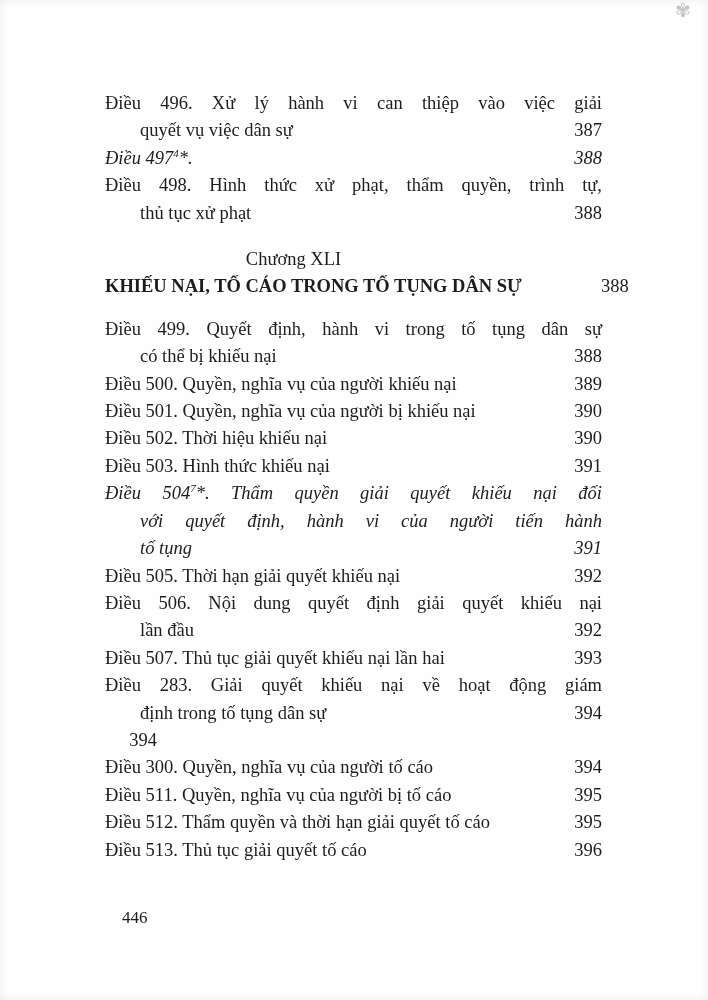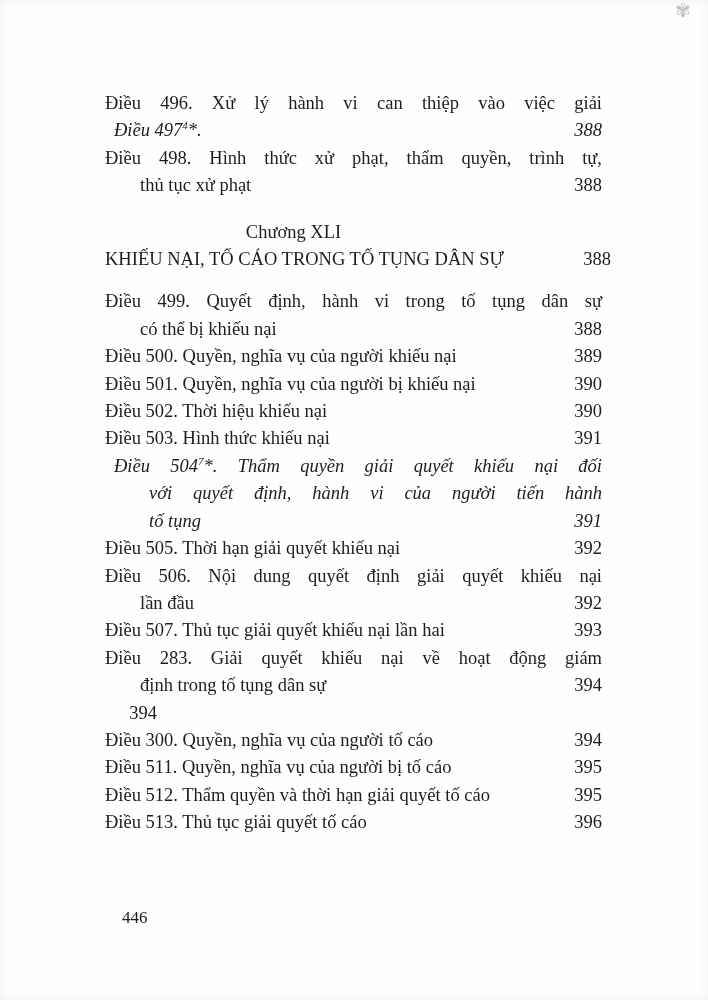--- a/index.html
+++ b/index.html
@@ -35,57 +35,62 @@
   }
   .line .text { flex: 1 1 auto; }
   .text.justify { text-align: justify; text-align-last: justify; }
   .line.indent { padding-left: 35px; }
   .pgnum {
     margin-left: 14px;
     min-width: 38px;
     text-align: right;
     flex: 0 0 auto;
   }
-  .italic { font-style: italic; margin-left: 9px; }
+  .italic { font-style: italic; }
   sup {
     font-size: 11px;
     line-height: 0;
     vertical-align: super;
   }
   .item-chapter-label {
     margin-top: 19px;
     line-height: 27.4px;
     text-align: center;
     padding-right: 120px;
   }
   .item-chapter-title .chapter-text {
     flex: 1 1 auto;
     text-align: center;
     white-space: nowrap;
     padding-right: 55px;
+    font-weight: bold;
   }
   .item-chapter-title + .item-entry { margin-top: 15px; }
   .footer-pgnum {
     position: absolute;
     left: 122px;
     top: 904px;
     font-size: 17px;
     line-height: 27px;
   }
 </style>
 </head>
 <body>
 
 <div class="page">
   <span class="ornament">✾</span>
   <div class="toc" id="toc">
       <div class="item item-entry">
         <div class="line">
           <span class="text justify">Điều 496. Xử lý hành vi can thiệp vào việc giải</span>
         </div>
+        <div class="line indent">
+          <span class="text">quyết vụ việc dân sự</span>
+          <span class="pgnum">387</span>
+        </div>
       </div>
       <div class="item item-entry italic">
         <div class="line">
           <span class="text">Điều 497<sup>4</sup>*.</span>
           <span class="pgnum">388</span>
         </div>
       </div>
       <div class="item item-entry">
         <div class="line">
           <span class="text justify">Điều 498. Hình thức xử phạt, thẩm quyền, trình tự,</span>

